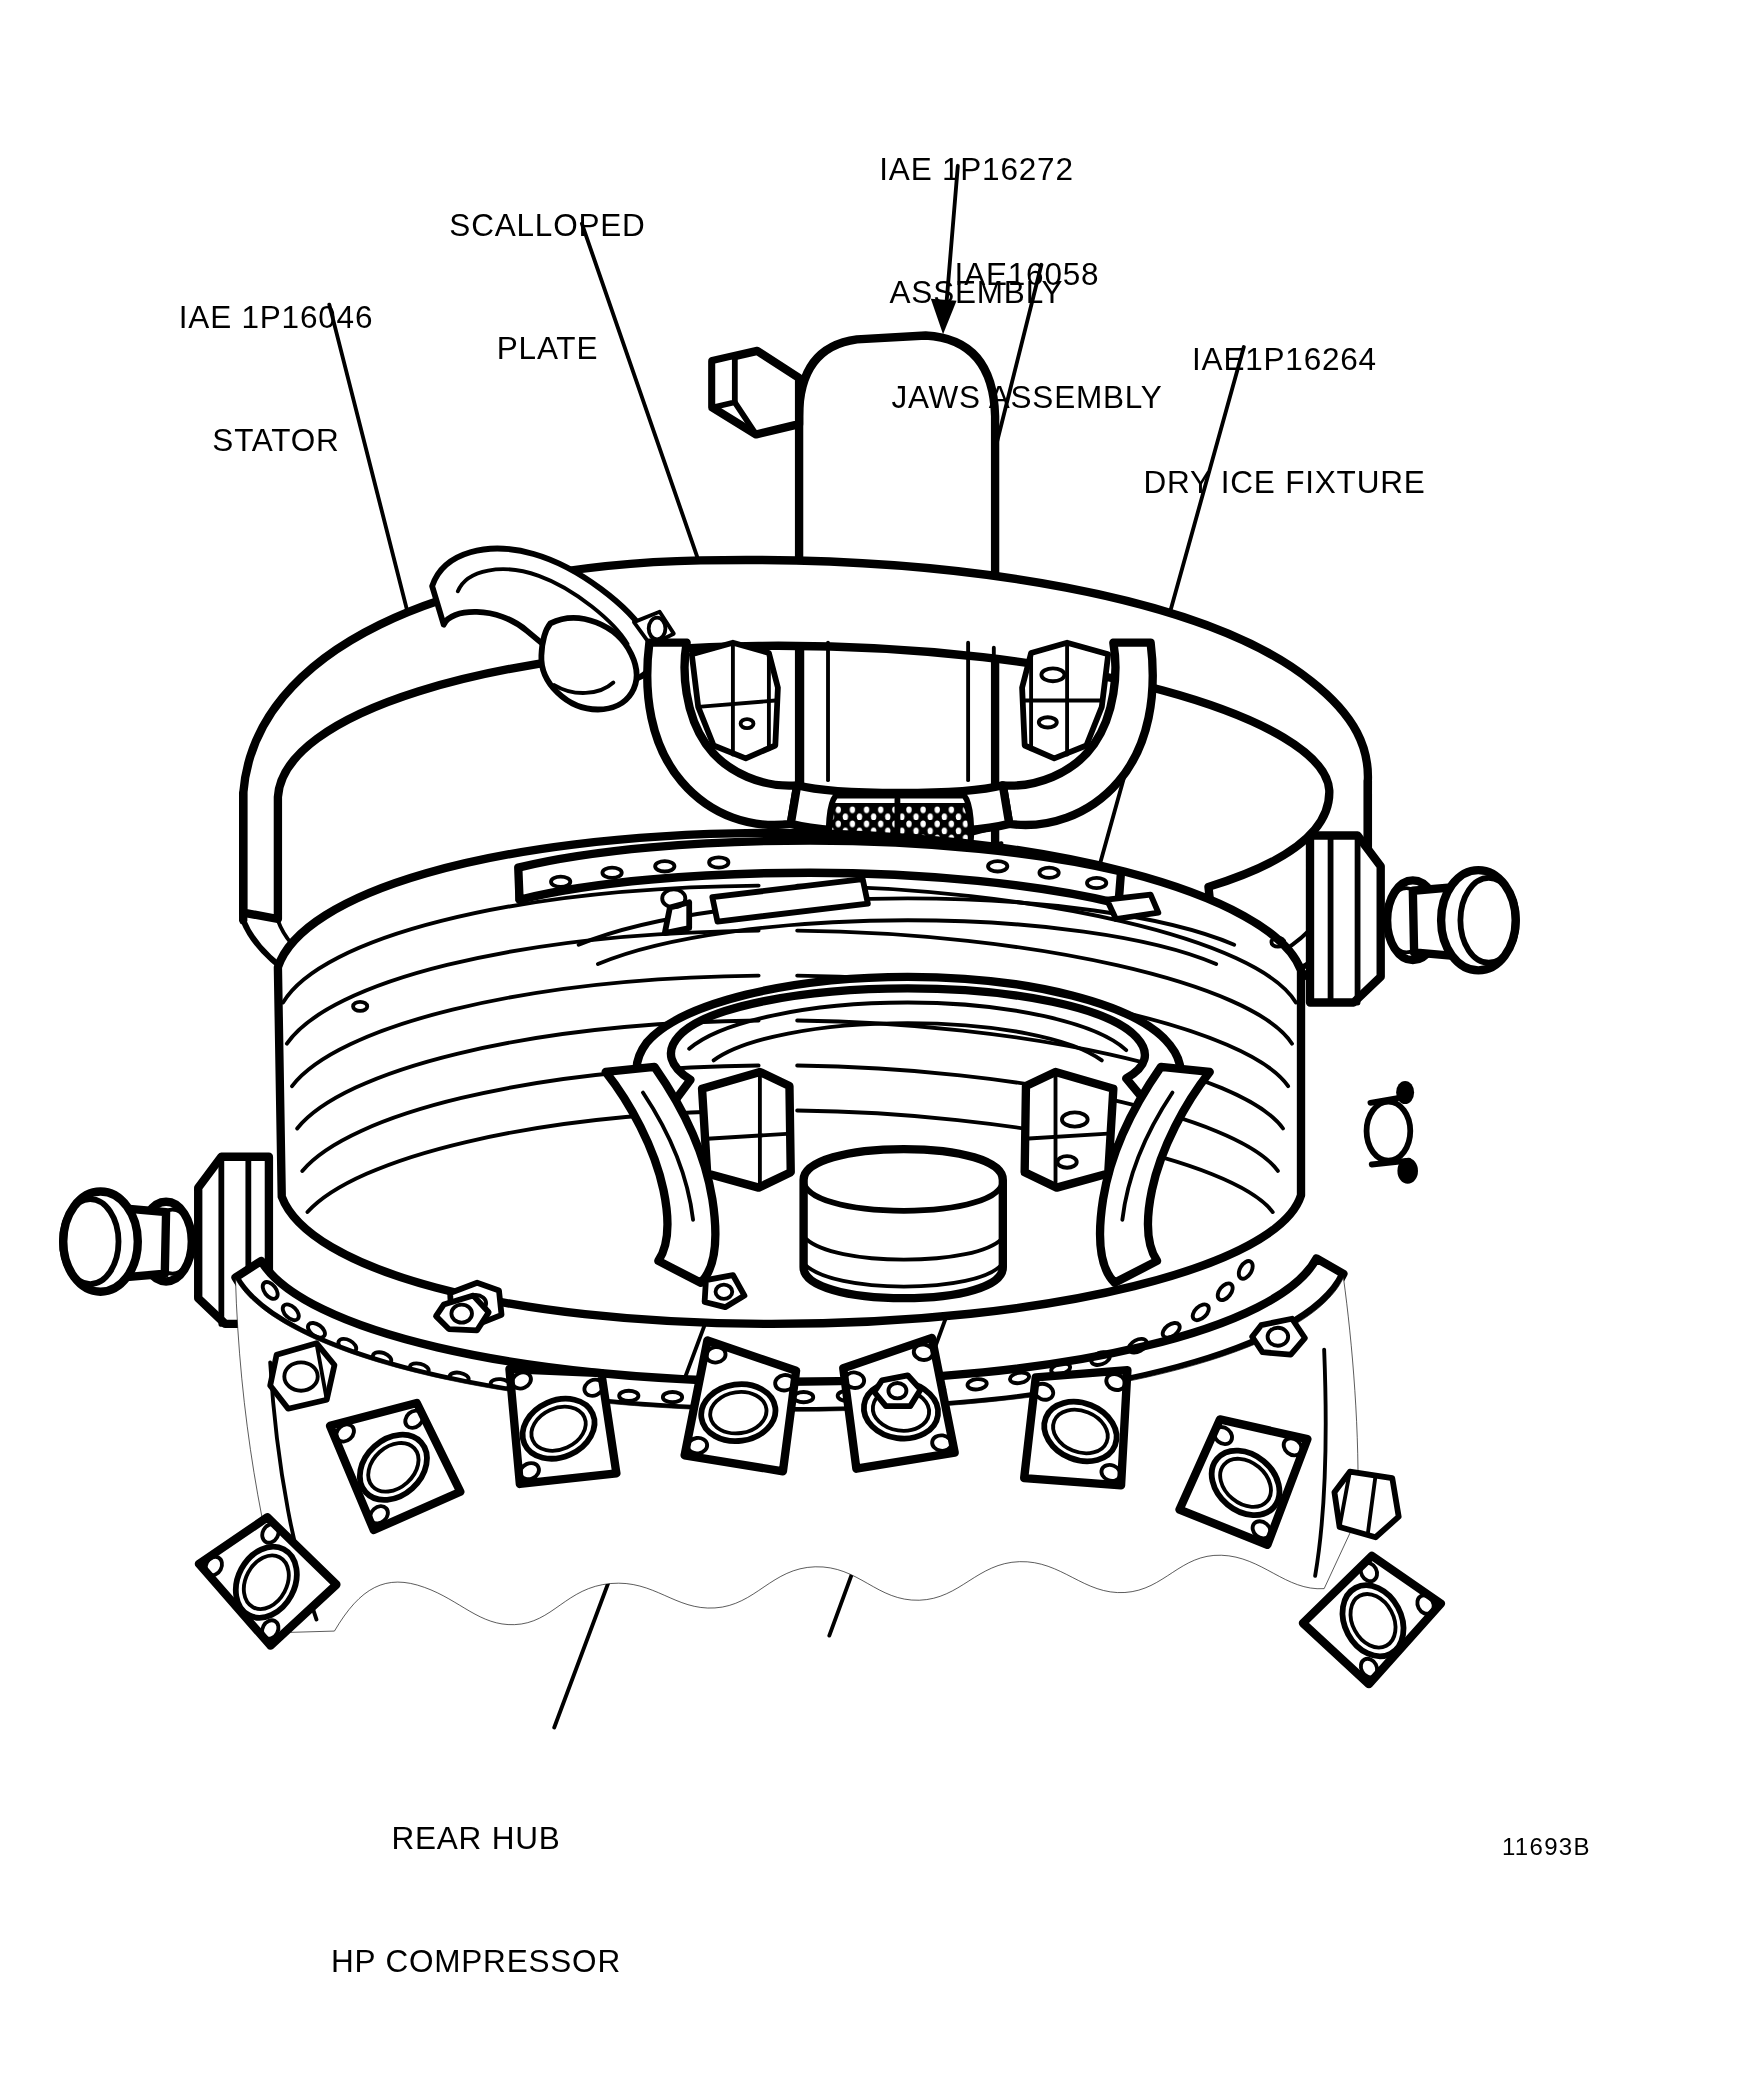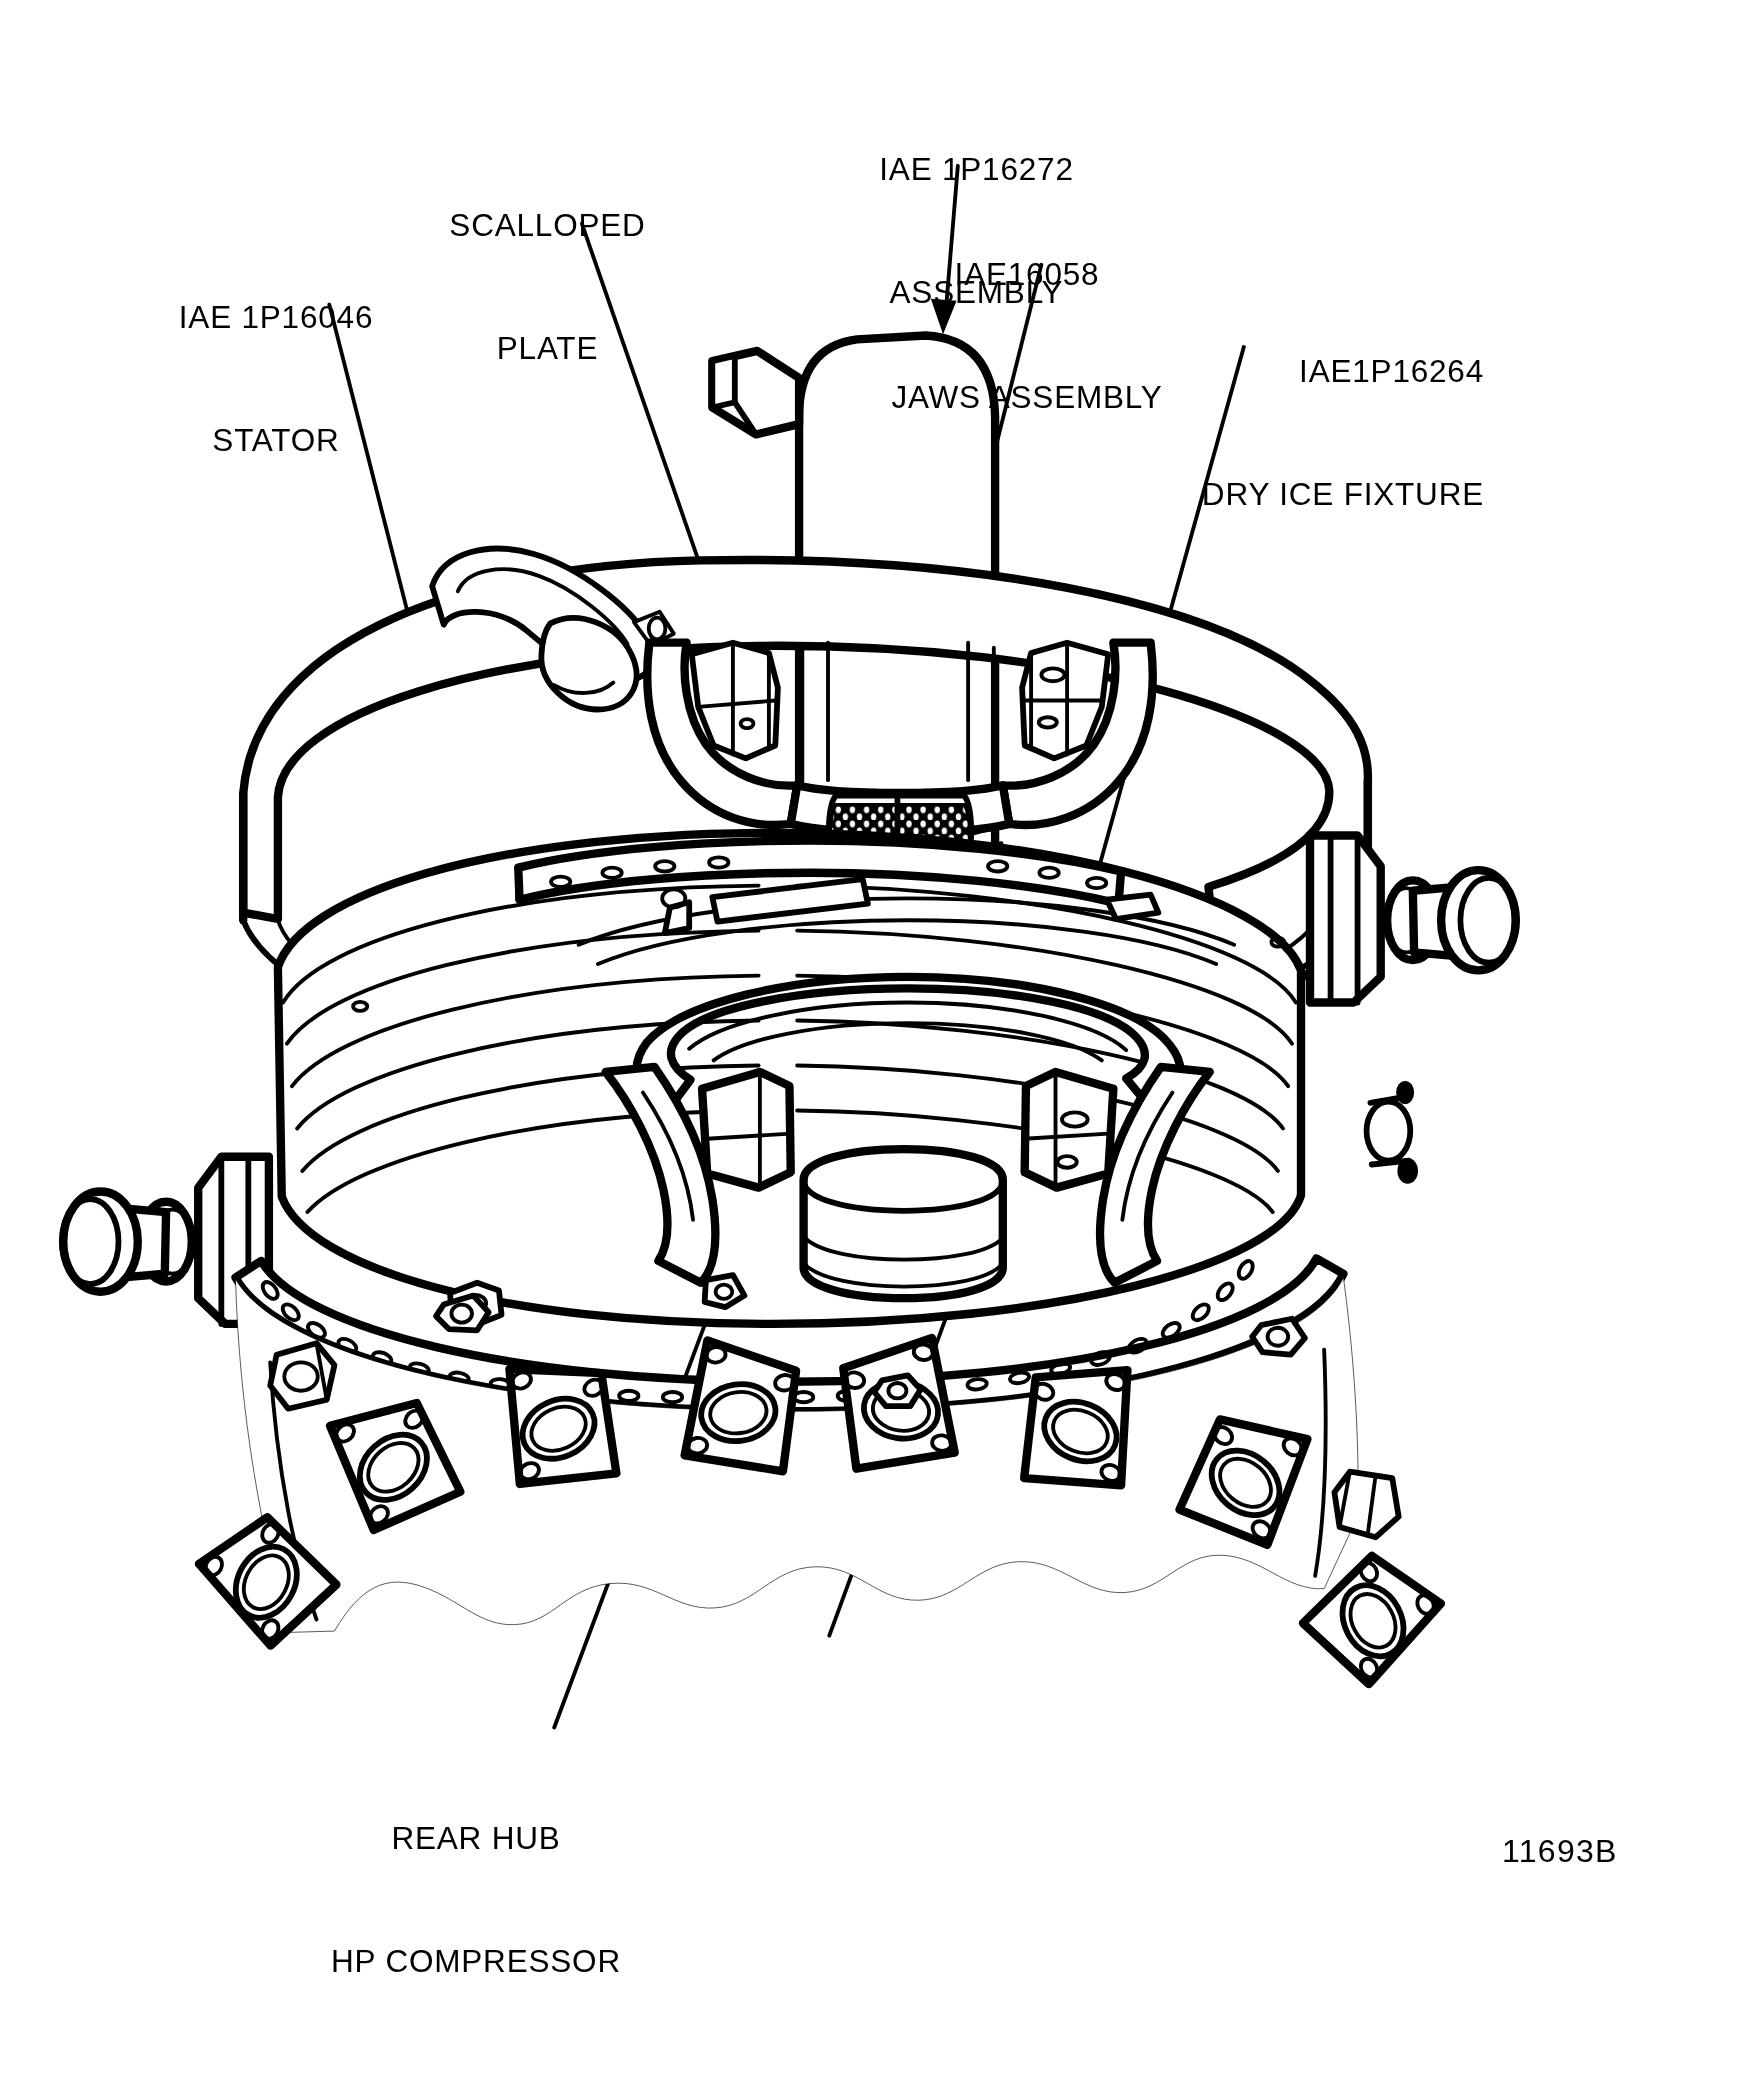--- a/index.html
+++ b/index.html
@@ -23,21 +23,21 @@
     font-weight:400;
     color:#000;
     white-space:pre;
     -webkit-font-smoothing:none;
   }
   .callout .l{display:block;}
   .ta-c{text-align:center;}
 
   .figno{
     position:absolute;
-    font-size:32px;
+    font-size:24px;
     letter-spacing:1.3px;
     font-family:"Liberation Sans","DejaVu Sans",sans-serif;
   }
 </style>
 </head>
 <body>
 
 <div id="figure-root">
 
   <svg id="drawing" viewBox="0 0 2730 3263" xmlns="http://www.w3.org/2000/svg">
@@ -537,21 +537,21 @@
   <div class="callout ta-c" style="left:387px;top:123px;width:321px;">
     <span class="l">SCALLOPED</span>
     <span class="l">PLATE</span>
   </div>
 
   <div class="callout ta-c" style="left:834px;top:172px;width:386px;">
     <span class="l">IAE16058</span>
     <span class="l">JAWS ASSEMBLY</span>
   </div>
 
-  <div class="callout ta-c" style="left:1085px;top:269px;width:399px;text-align:right;">
+  <div class="callout ta-c" style="left:1085px;top:257px;width:399px;">
     <span class="l">IAE1P16264</span>
     <span class="l">DRY ICE FIXTURE</span>
   </div>
 
   <div class="callout ta-c" style="left:109px;top:215px;width:334px;">
     <span class="l">IAE 1P16046</span>
     <span class="l">STATOR</span>
   </div>
 
 

